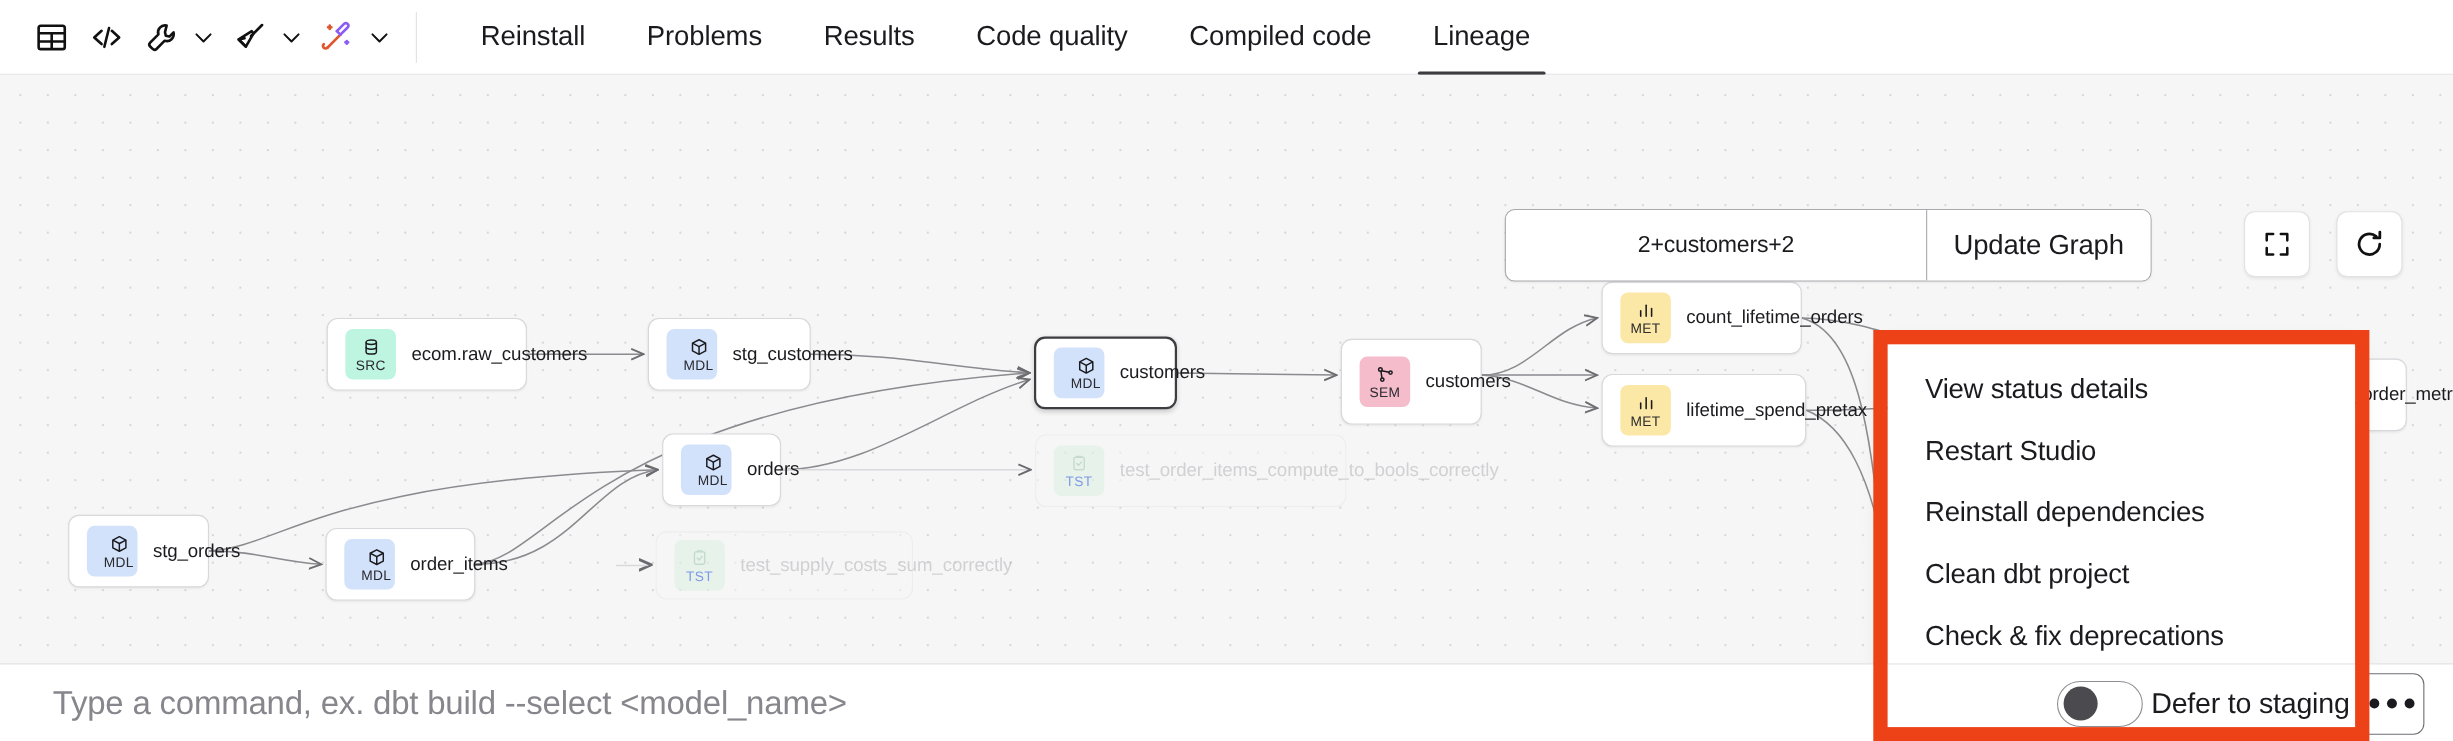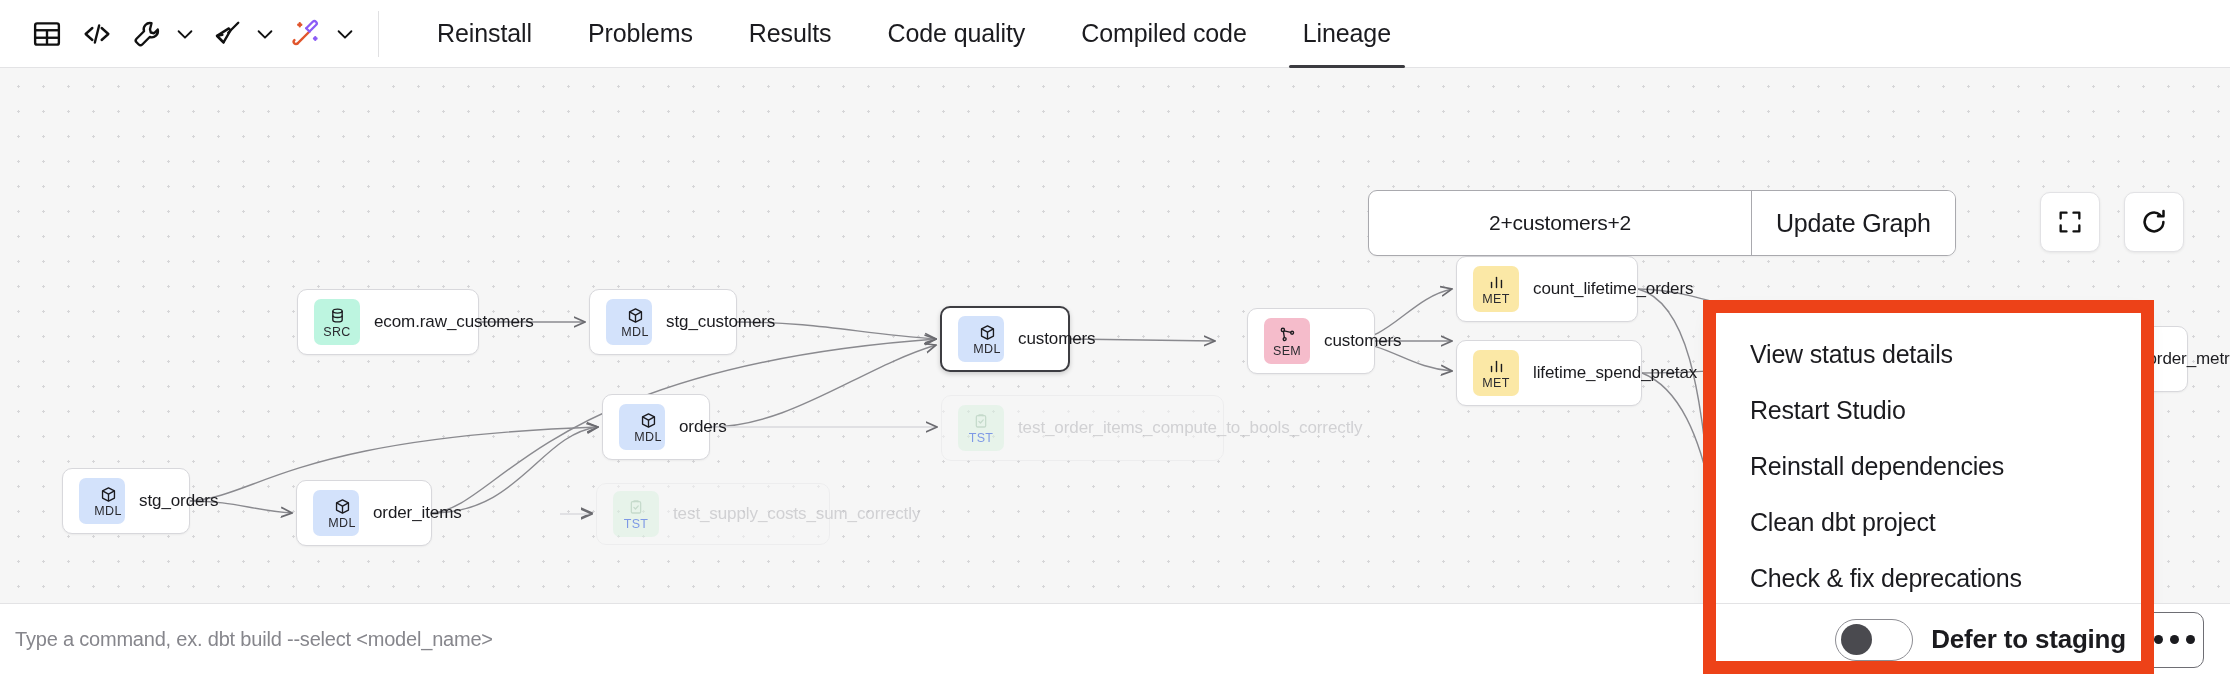--- a/index.html
+++ b/index.html
@@ -147,25 +147,25 @@
     cursor:pointer; white-space:nowrap; letter-spacing:-0.2px;
   }
 
   
   .bottombar {
     position:absolute; left:0; top:605px; width:2230px; height:69px;
     background:#ffffff; display:flex; align-items:center;
   }
   .cmd-input {
     flex:1 1 auto; height:69px; border:none; outline:none; background:transparent;
-    font-family:"Liberation Sans", sans-serif; font-size:20px; color:#a21caf;
-    padding-left:15px; letter-spacing:-0.2px;
+    font-family:"Liberation Sans", sans-serif; font-size:30px; color:#a21caf;
+    padding-left:48px; letter-spacing:-0.2px;
   }
   .cmd-input::placeholder { color:#86868c; }
-  .bb-right { display:flex; align-items:center; gap:18px; padding-right:26px;font-weight:bold; }
+  .bb-right { display:flex; align-items:center; gap:8px; padding-right:26px; }
   .toggle {
     width:78px; height:42px; border-radius:21px;
     background:#ffffff; border:1.5px solid #8d8d93;
     display:flex; align-items:center; padding:0 5px; cursor:pointer;
   }
   .toggle .knob { width:31px; height:31px; border-radius:50%; background:#4a4a4f; }
   .defer-label { font-size:26px; color:#1b1b1f; white-space:nowrap; letter-spacing:-0.2px; }
   .more-btn {
     width:60px; height:56px; border:1.5px solid #6e6e74; border-radius:10px;
     display:flex; align-items:center; justify-content:center; gap:7px;
@@ -337,21 +337,21 @@
               <svg width="17" height="17" viewBox="0 0 24 24" fill="none" stroke="#1b1b1f" stroke-width="1.9" stroke-linejoin="round">
                 <path d="M12 2.6 20.4 7v10L12 21.4 3.6 17V7z"></path>
                 <path d="M3.6 7 12 11.4 20.4 7"></path>
                 <path d="M12 11.4v10"></path>
               </svg>
             </span>
             <span class="bt">MDL</span>
           </div>
           <span class="node-label">customers</span>
         </div>
-        <div class="node" style="left: 1219px; top: 240px; width: 128px; height: 66px; margin-left: 28px;">
+        <div class="node" style="left: 1219px; top: 240px; width: 128px; height: 78px;">
           <div class="badge badge-sem">
             <span class="gl">
               <svg width="17" height="17" viewBox="0 0 24 24" fill="none" stroke="#1b1b1f" stroke-width="1.9" stroke-linecap="round">
                 <circle cx="5.5" cy="5.5" r="2.3"></circle>
                 <circle cx="18.5" cy="9.5" r="2.1"></circle>
                 <circle cx="8" cy="18.5" r="2.1"></circle>
                 <path d="M7.3 7 16.6 9"></path>
                 <path d="M6.2 7.7 7.6 16.5"></path>
               </svg>
             </span>

